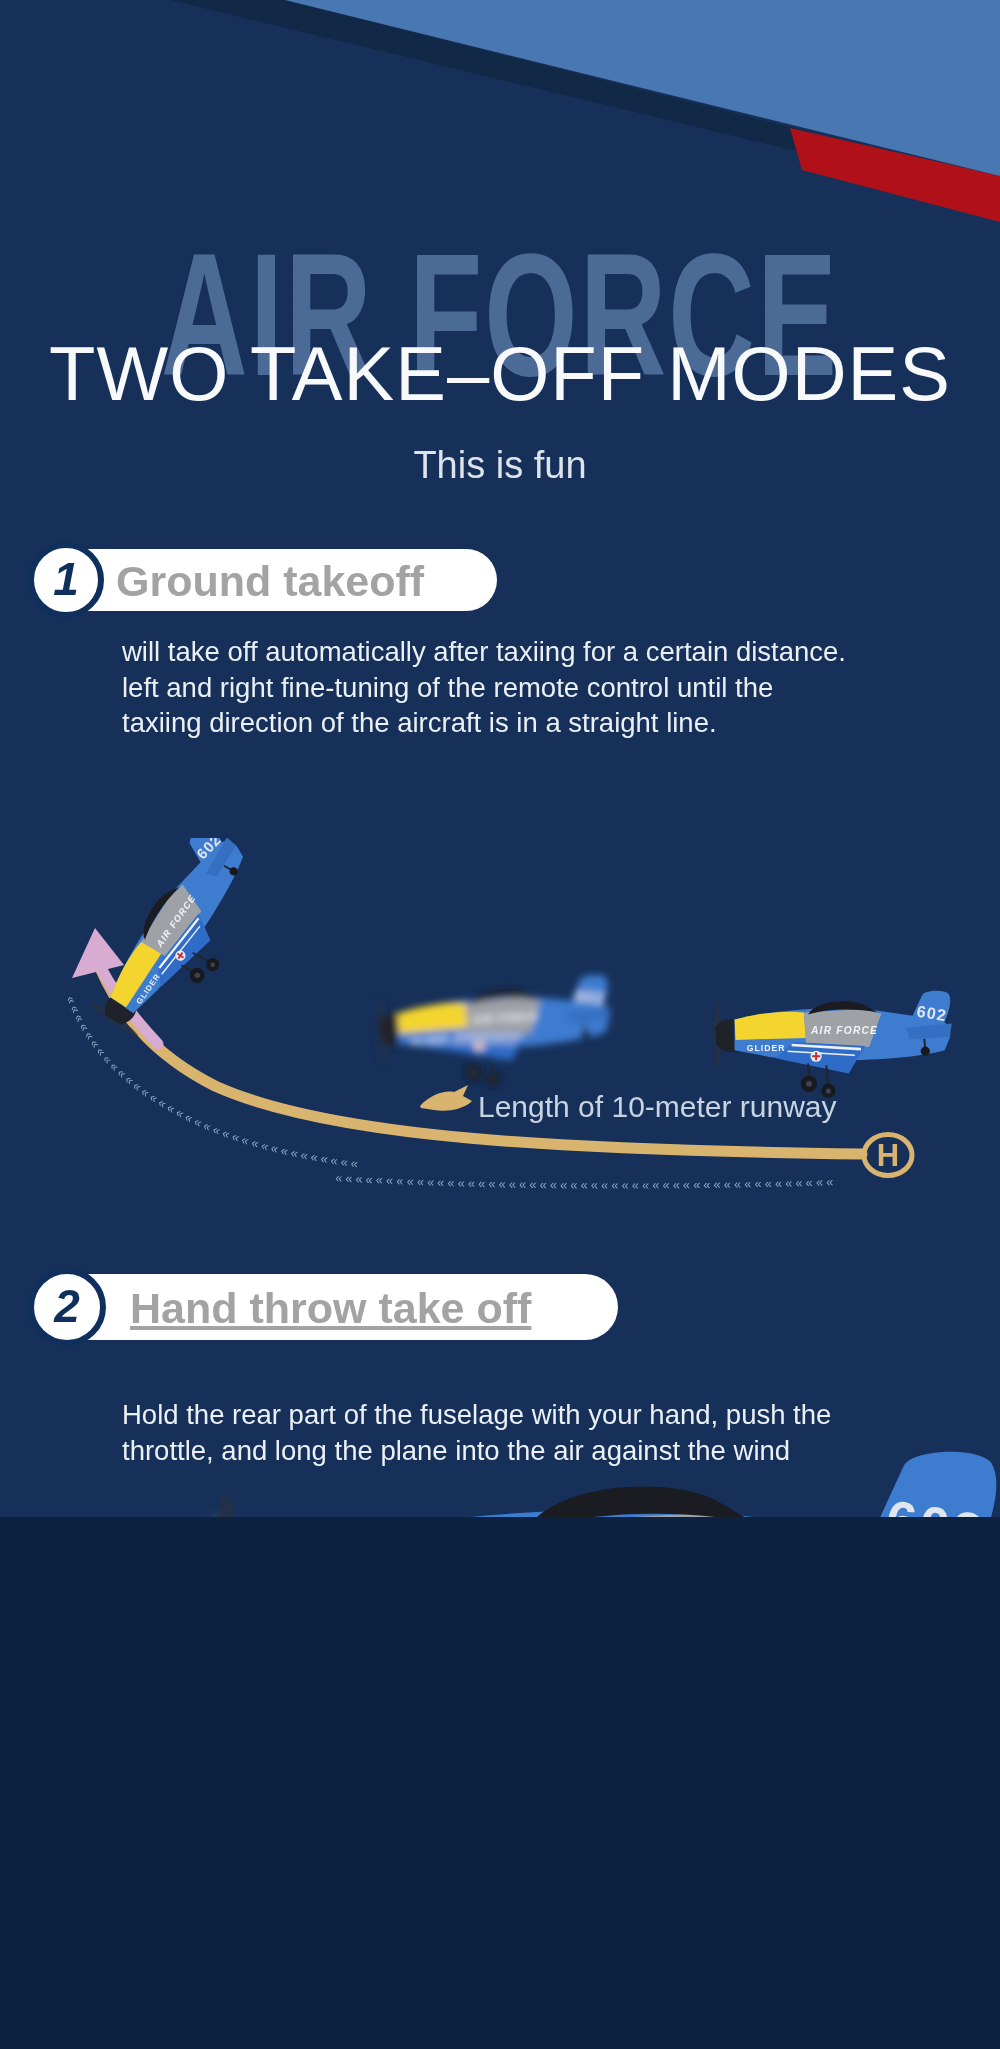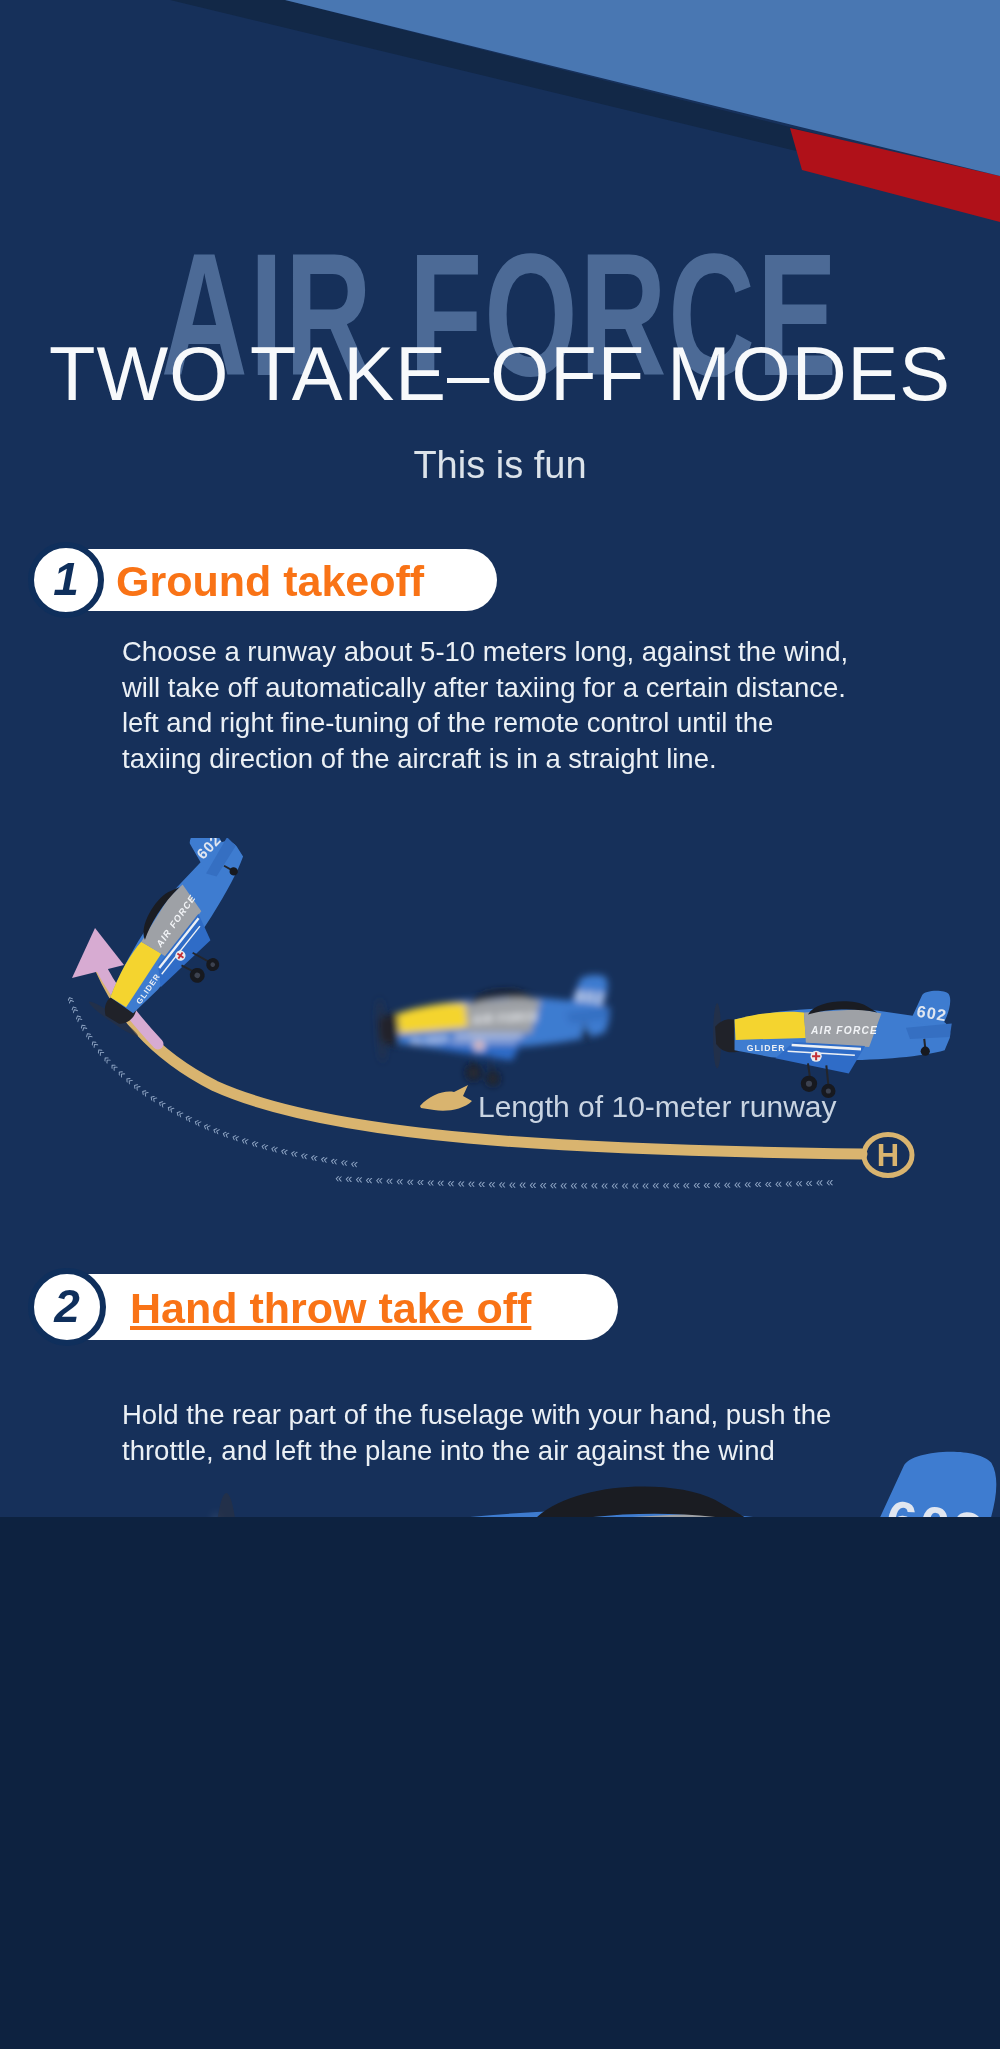--- a/index.html
+++ b/index.html
@@ -19,21 +19,21 @@
          letter-spacing:1px;line-height:1;white-space:nowrap;}
   .subtitle{left:0;right:0;top:416px;text-align:center;color:#DCE3EA;font-size:38px;line-height:1;margin-top:30px;}
   
   .pill{position:absolute;background:#FFFFFF;border-radius:40px;}
   .pill1{left:38px;top:549px;width:459px;height:62px;}
   .pill2{left:38px;top:1274px;width:580px;height:66px;}
   .badge{position:absolute;background:#FFFFFF;border:6px solid #0F2F5C;border-radius:50%;
          color:#0F2F5C;font-weight:bold;font-style:italic;text-align:center;}
   .badge1{left:28px;top:542px;width:64px;height:64px;font-size:46px;line-height:62px;}
   .badge2{left:28px;top:1268px;width:66px;height:66px;font-size:46px;line-height:64px;}
-  .pill-heading{position:absolute;color:#f97316;font-weight:bold;font-size:43px;line-height:1;white-space:nowrap;}
+  .pill-heading{position:absolute;color:#a3a3a3;font-weight:bold;font-size:43px;line-height:1;white-space:nowrap;}
   .head1{left:116px;top:560px;}
   .head2{left:130px;top:1287px;text-decoration:underline;}
   
   .para{position:absolute;left:122px;color:#EBF0F5;font-size:27.5px;line-height:35.5px;white-space:nowrap;}
   .para1{top:634px;}
   .para2{top:1377px;margin-top:20px;}
   
   .illus{position:absolute;left:0;}
   #illus1{top:838px;}
   #illus2{top:1430px;}
@@ -52,21 +52,20 @@
 
   <div class="abs watermark">AIR FORCE</div>
   <div class="abs title">TWO TAKE–OFF MODES</div>
   <div class="abs subtitle">This is fun</div>
 
   <div class="pill pill1"></div>
   <div class="badge badge1">1</div>
   <div class="pill-heading head1">Ground takeoff</div>
 
   <div class="para para1">
-    <div>Choose a runway about 5-10 meters long, against the wind,</div>
     <div>will take off automatically after taxiing for a certain distance.</div>
     <div>left and right fine-tuning of the remote control until the</div>
     <div>taxiing direction of the aircraft is in a straight line.</div>
   </div>
 
   <svg id="illus1" class="illus" width="1000" height="372" viewBox="0 0 1000 372">
     <defs>
       <filter id="blurF" x="-20%" y="-20%" width="140%" height="140%">
           <feGaussianBlur stdDeviation="3.5"></feGaussianBlur>
         </filter>
@@ -128,21 +127,21 @@
       <use href="#planeSym"></use>
     </g>
   </svg>
 
   <div class="pill pill2"></div>
   <div class="badge badge2">2</div>
   <div class="pill-heading head2">Hand throw take off</div>
 
   <div class="para para2">
     <div>Hold the rear part of the fuselage with your hand, push the</div>
-    <div>throttle, and left the plane into the air against the wind</div>
+    <div>throttle, and long the plane into the air against the wind</div>
   </div>
 
   <div class="bottom-tri"></div>
 
   <svg id="illus2" class="illus" width="1000" height="619" viewBox="0 0 1000 619">
 
     <ellipse cx="216" cy="174" rx="7" ry="92" fill="#9aa7b8" opacity="0.25" filter="url(#blurS)"></ellipse>
 
     <g transform="translate(196,26) scale(3.37)">
       <use href="#planeSym"></use>

